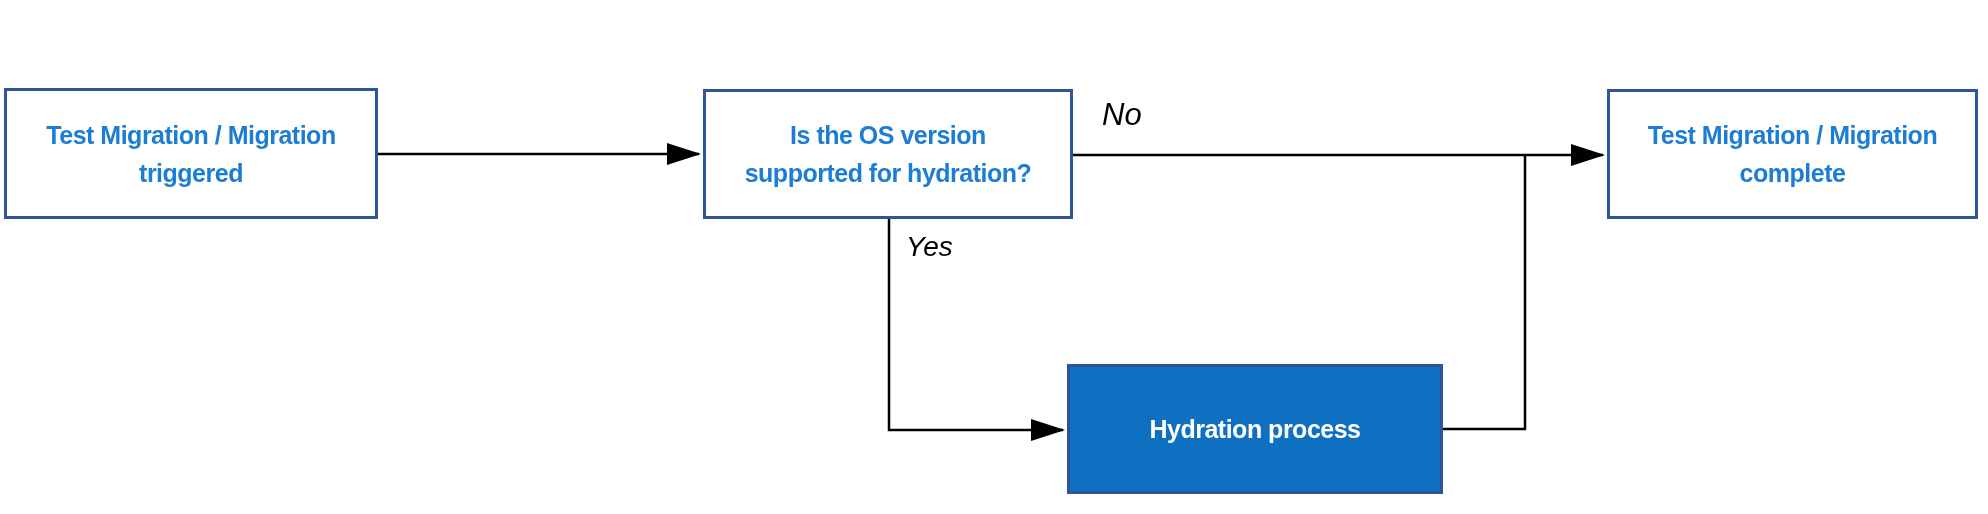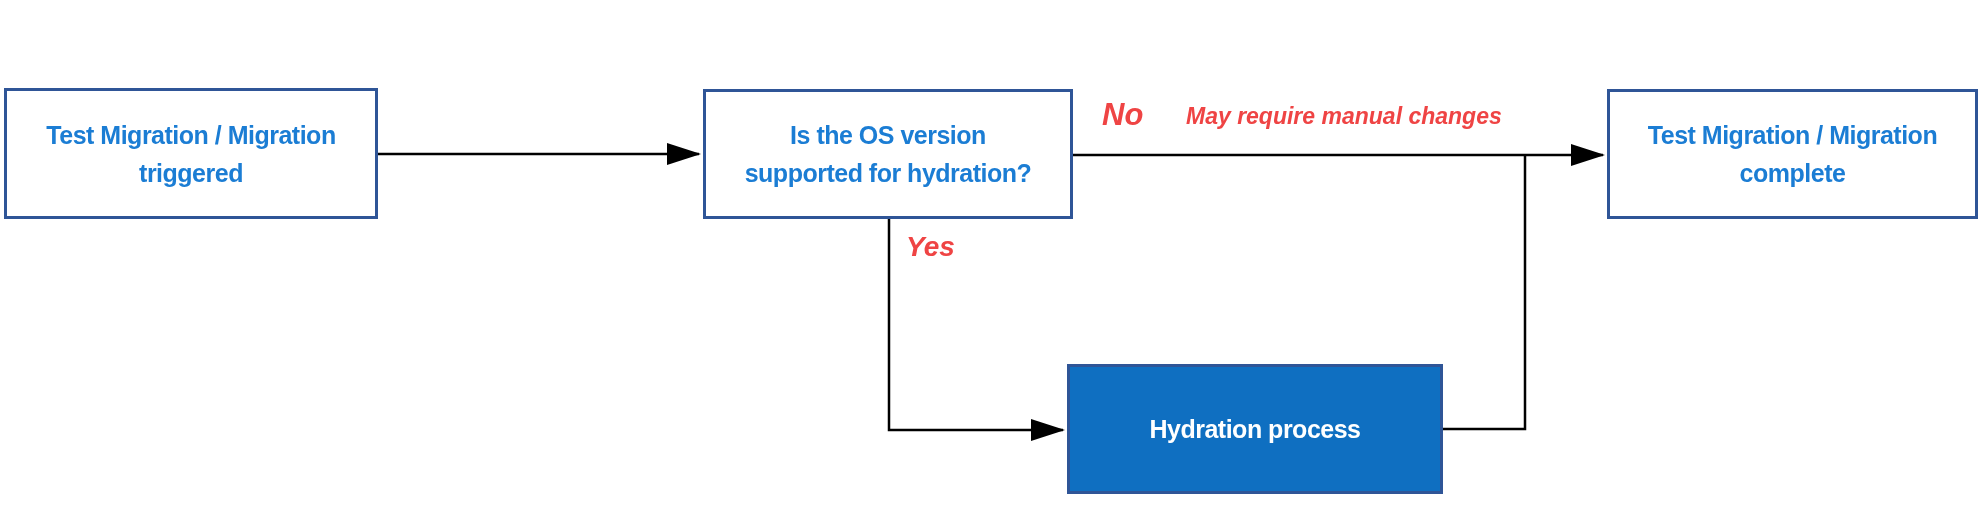--- a/index.html
+++ b/index.html
@@ -46,23 +46,23 @@
     border: 3px solid #2F5597;
     color: #ffffff;
   }
   #node-start    { left: 4px;    top: 88px;  width: 374px; height: 131px; }
   #node-decision { left: 703px;  top: 89px;  width: 370px; height: 130px; }
   #node-complete { left: 1607px; top: 89px;  width: 371px; height: 130px; }
   #node-hydration{ left: 1067px; top: 364px; width: 376px; height: 130px; }
 
   .edge-label {
     position: absolute;
-    font-weight: bold;
+    font-weight: normal;
     font-style: italic;
-    color: #ef4444;
+    color: #000000;
     white-space: nowrap;
     line-height: 1.15;
   }
   #label-no      { left: 1102px; top: 97px;  font-size: 31px; }
   #label-no-note { left: 1186px; top: 103px; font-size: 23px; }
   #label-yes     { left: 906px;  top: 231px; font-size: 28px; }
 </style>
 </head>
 <body>
 
@@ -98,17 +98,16 @@
     <span class="node-label">Hydration process</span>
   </div>
 
   <div class="node outlined" id="node-complete">
     <span class="node-label">Test Migration / Migration
 complete</span>
   </div>
 
   <div class="edge-label" id="label-no">No</div>
 
-  <div class="edge-label" id="label-no-note">May require manual changes</div>
 
   <div class="edge-label" id="label-yes">Yes</div>
 
 </div>
 
 </body></html>

